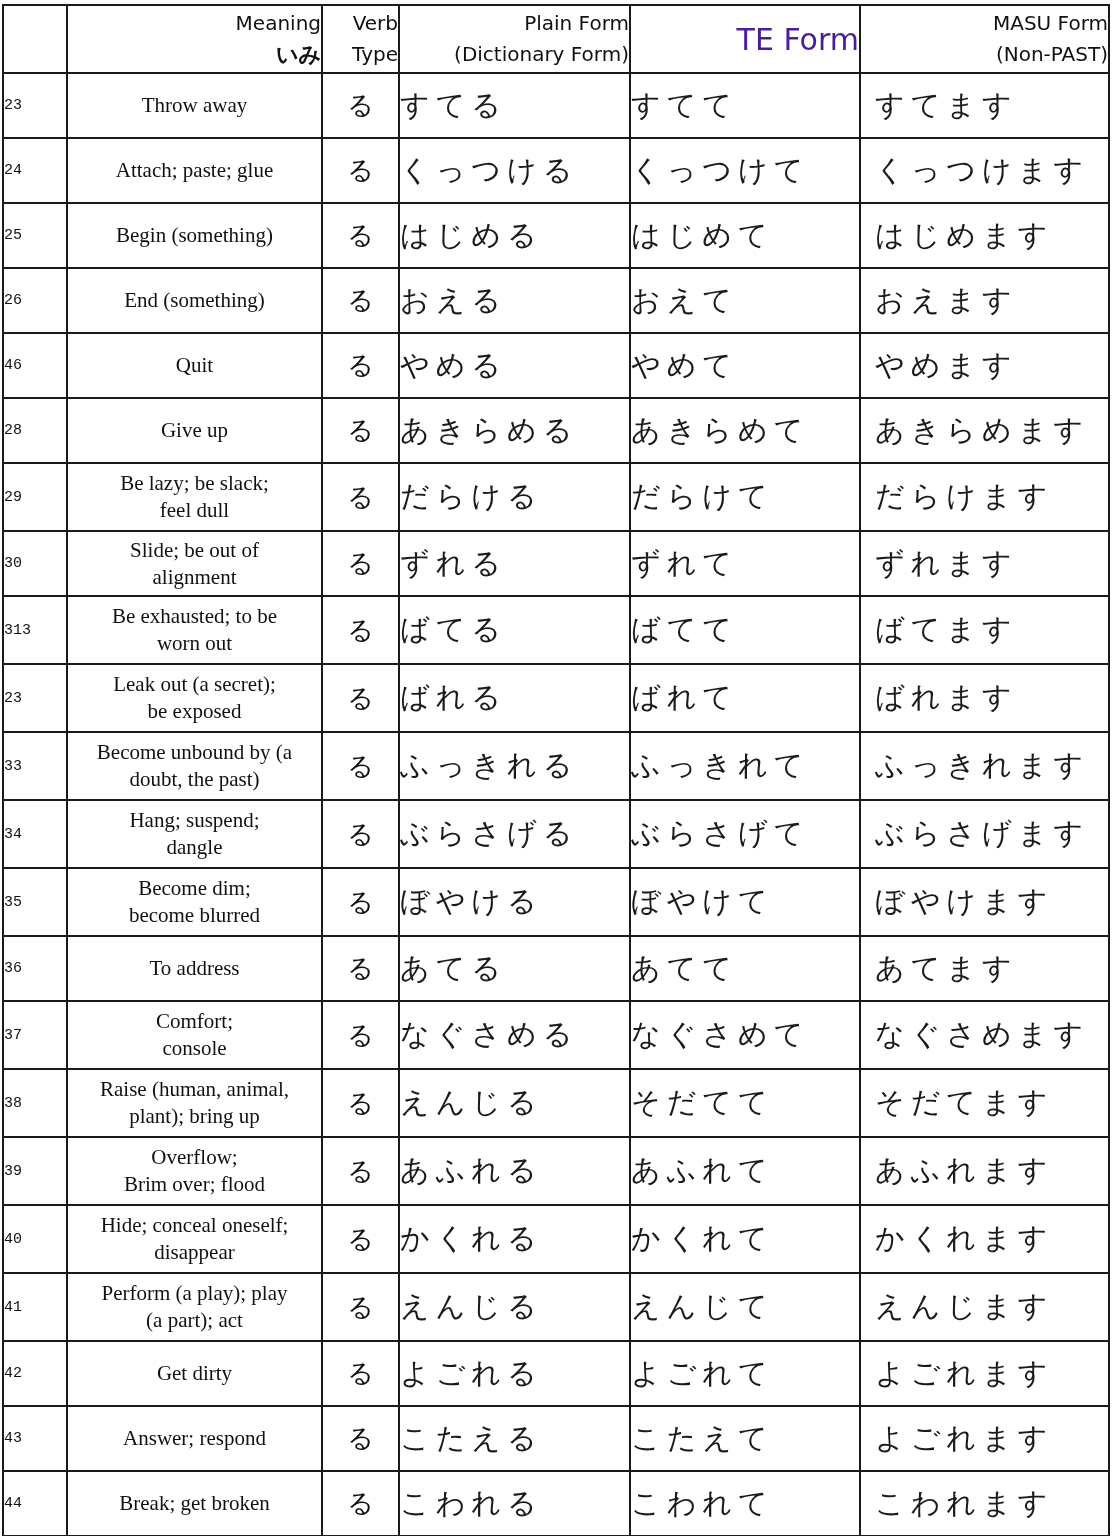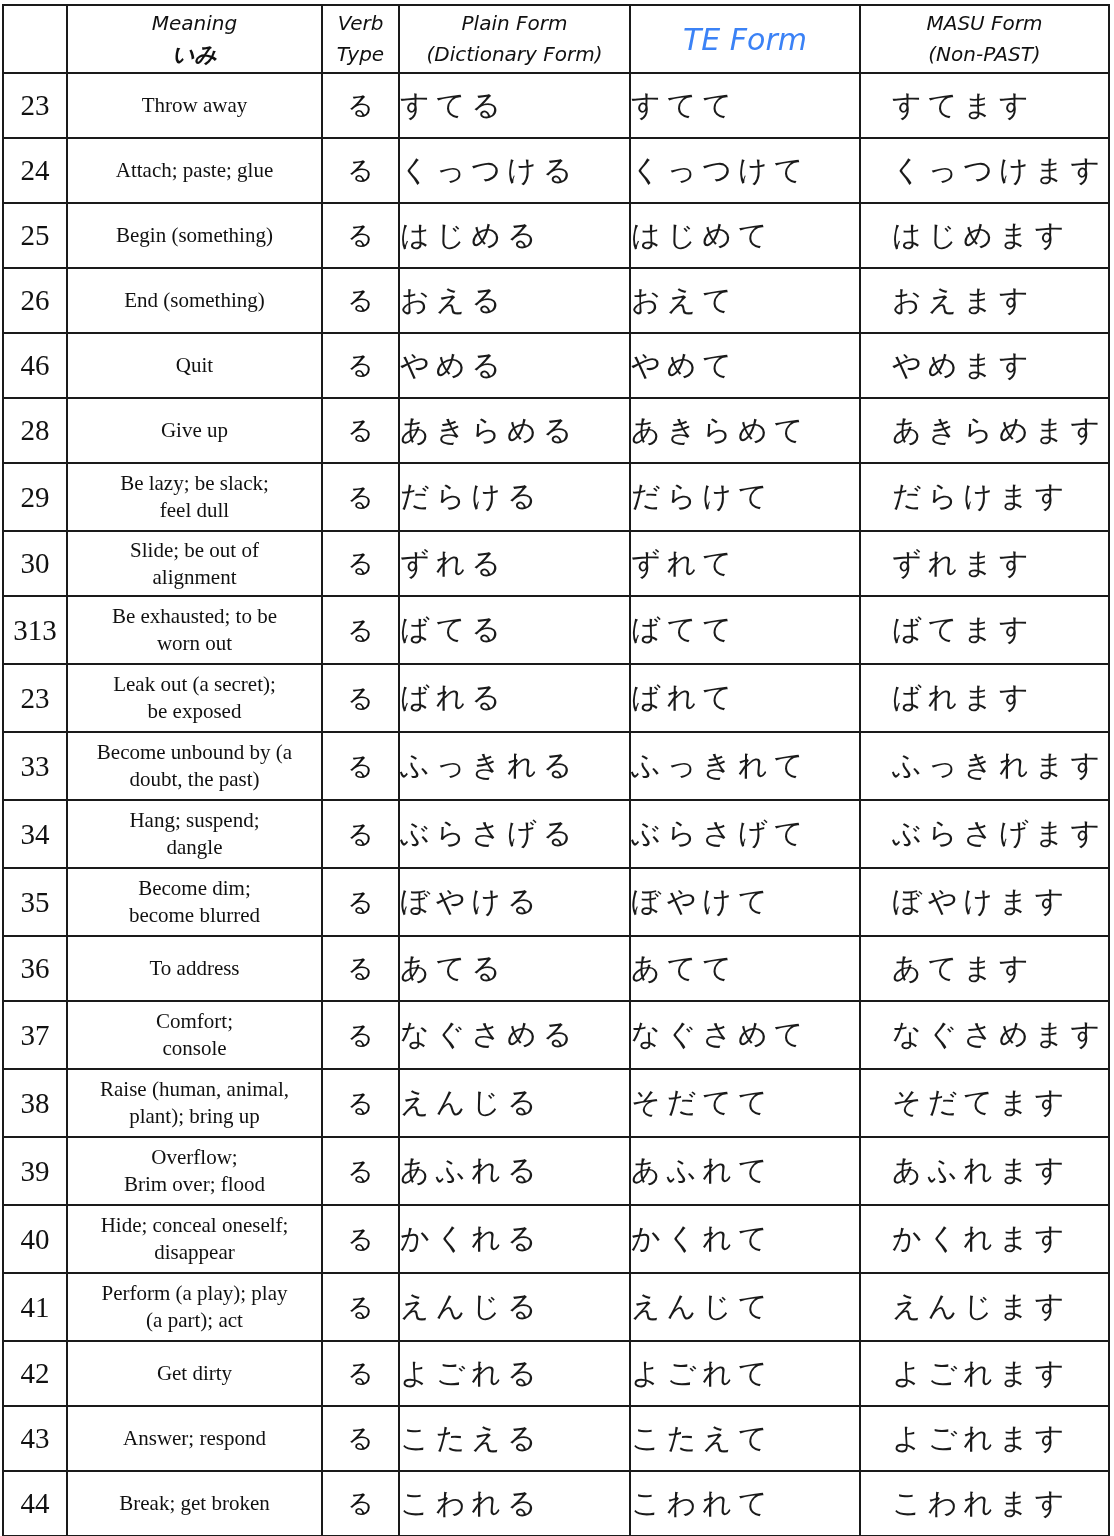--- a/index.html
+++ b/index.html
@@ -25,33 +25,32 @@
     col.c-plain { width: 231px; }
     col.c-te { width: 230px; }
     col.c-masu { width: 249px; }
 
     thead th {
       height: 66px;
       font-family: "DejaVu Sans", sans-serif;
       font-weight: normal;
       font-size: 20px;
       line-height: 31px;
-      text-align: center;
-      font-style: italic;
+      text-align: right;
     }
     thead th .line { display: block; }
     thead th .jp-head { font-weight: bold; font-size: 22px; }
-    thead th.te-head { color: #3b82f6; font-size: 30px; }
+    thead th.te-head { color: #4c1d95; font-size: 30px; }
 
     tbody td { height: 63px; }
     tbody tr.tall td { height: 66px; }
     td.num {
-      font-family: Liberation Serif, serif;
-      font-size: 29px;
-      text-align: center;
+      font-family: Liberation Mono, monospace;
+      font-size: 15px;
+      text-align: left;
     }
     td.meaning {
       font-family: "Liberation Serif", serif;
       font-size: 21px;
       line-height: 27px;
       padding-left: 12px;
       padding-right: 4px;
       text-align: center;
     }
     td.meaning .mline { display: block; }
@@ -61,21 +60,21 @@
       text-align: center;
     }
     td.kana {
       font-family: "DejaVu Sans", sans-serif;
       font-size: 29px;
       letter-spacing: 6px;
       padding-left: 14px;
       text-align: left;
       color: #1a1a1a;
     }
-    td.kana.masu { padding-left: 31px; }
+    td.kana.masu { padding-left: 14px; }
   </style>
 </head>
 <body>
 
 <div class="sheet">
   <table class="verbs">
     <colgroup>
       <col class="c-num">
         <col class="c-mean">
         <col class="c-type">

